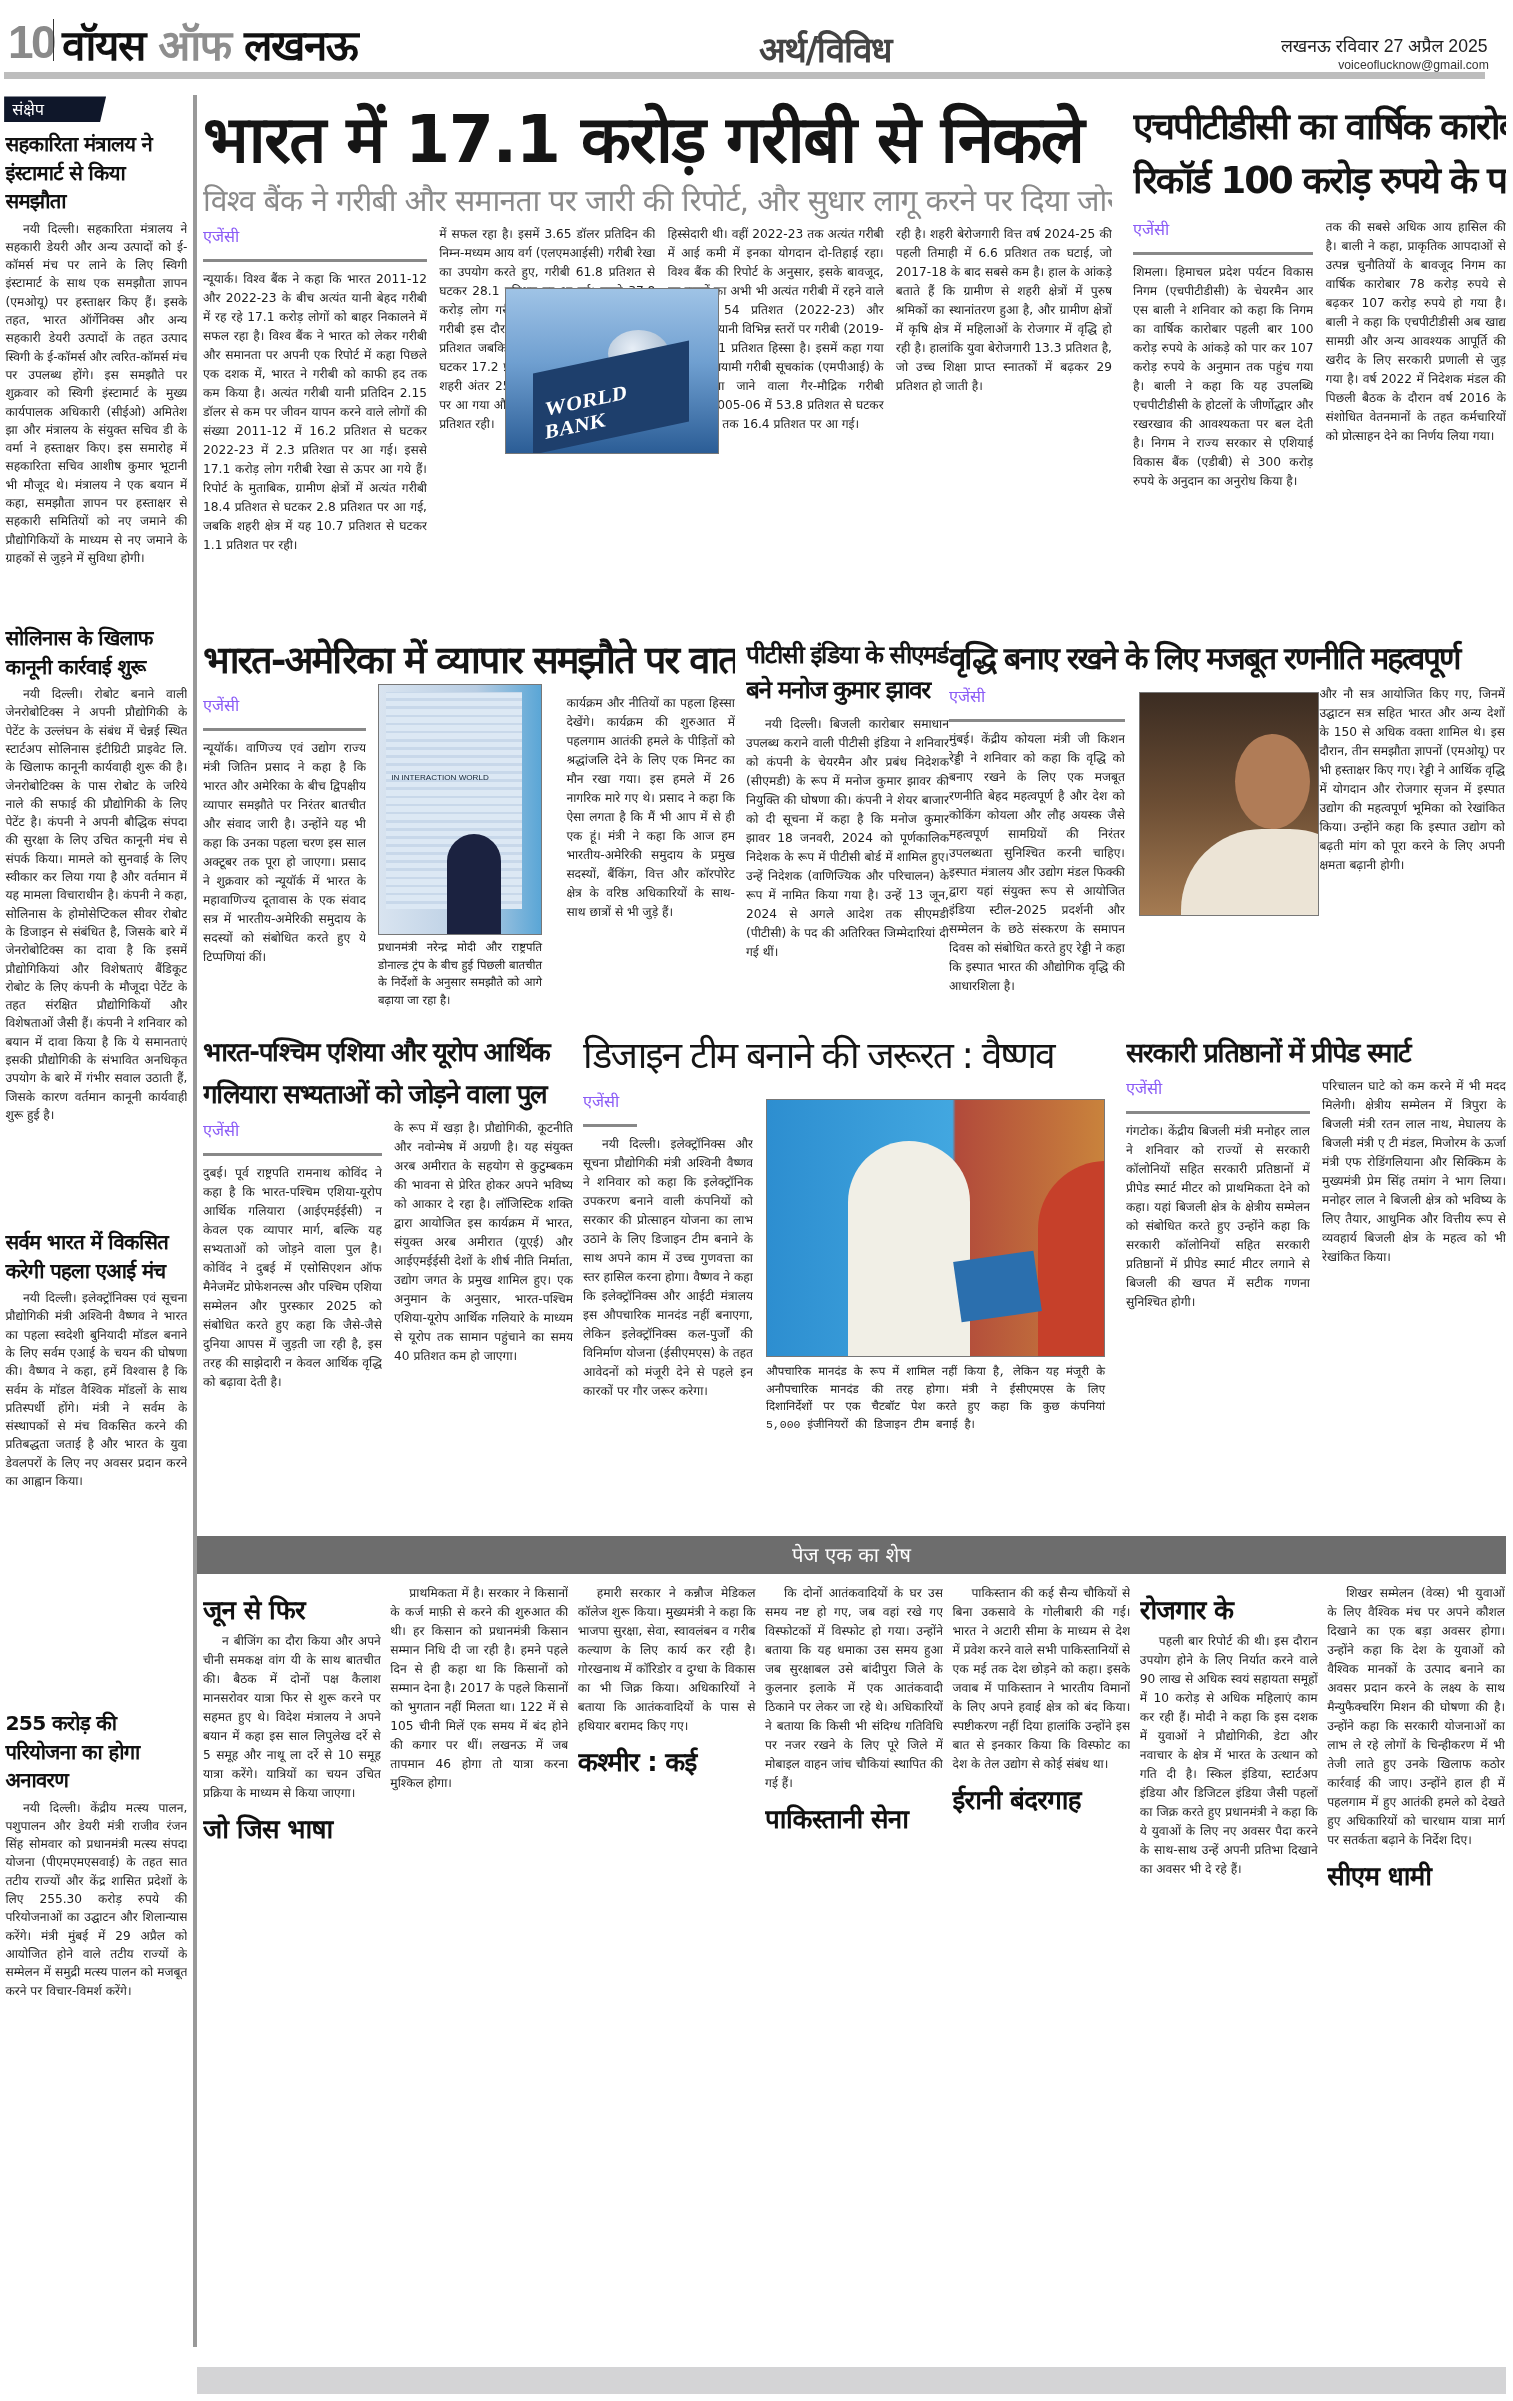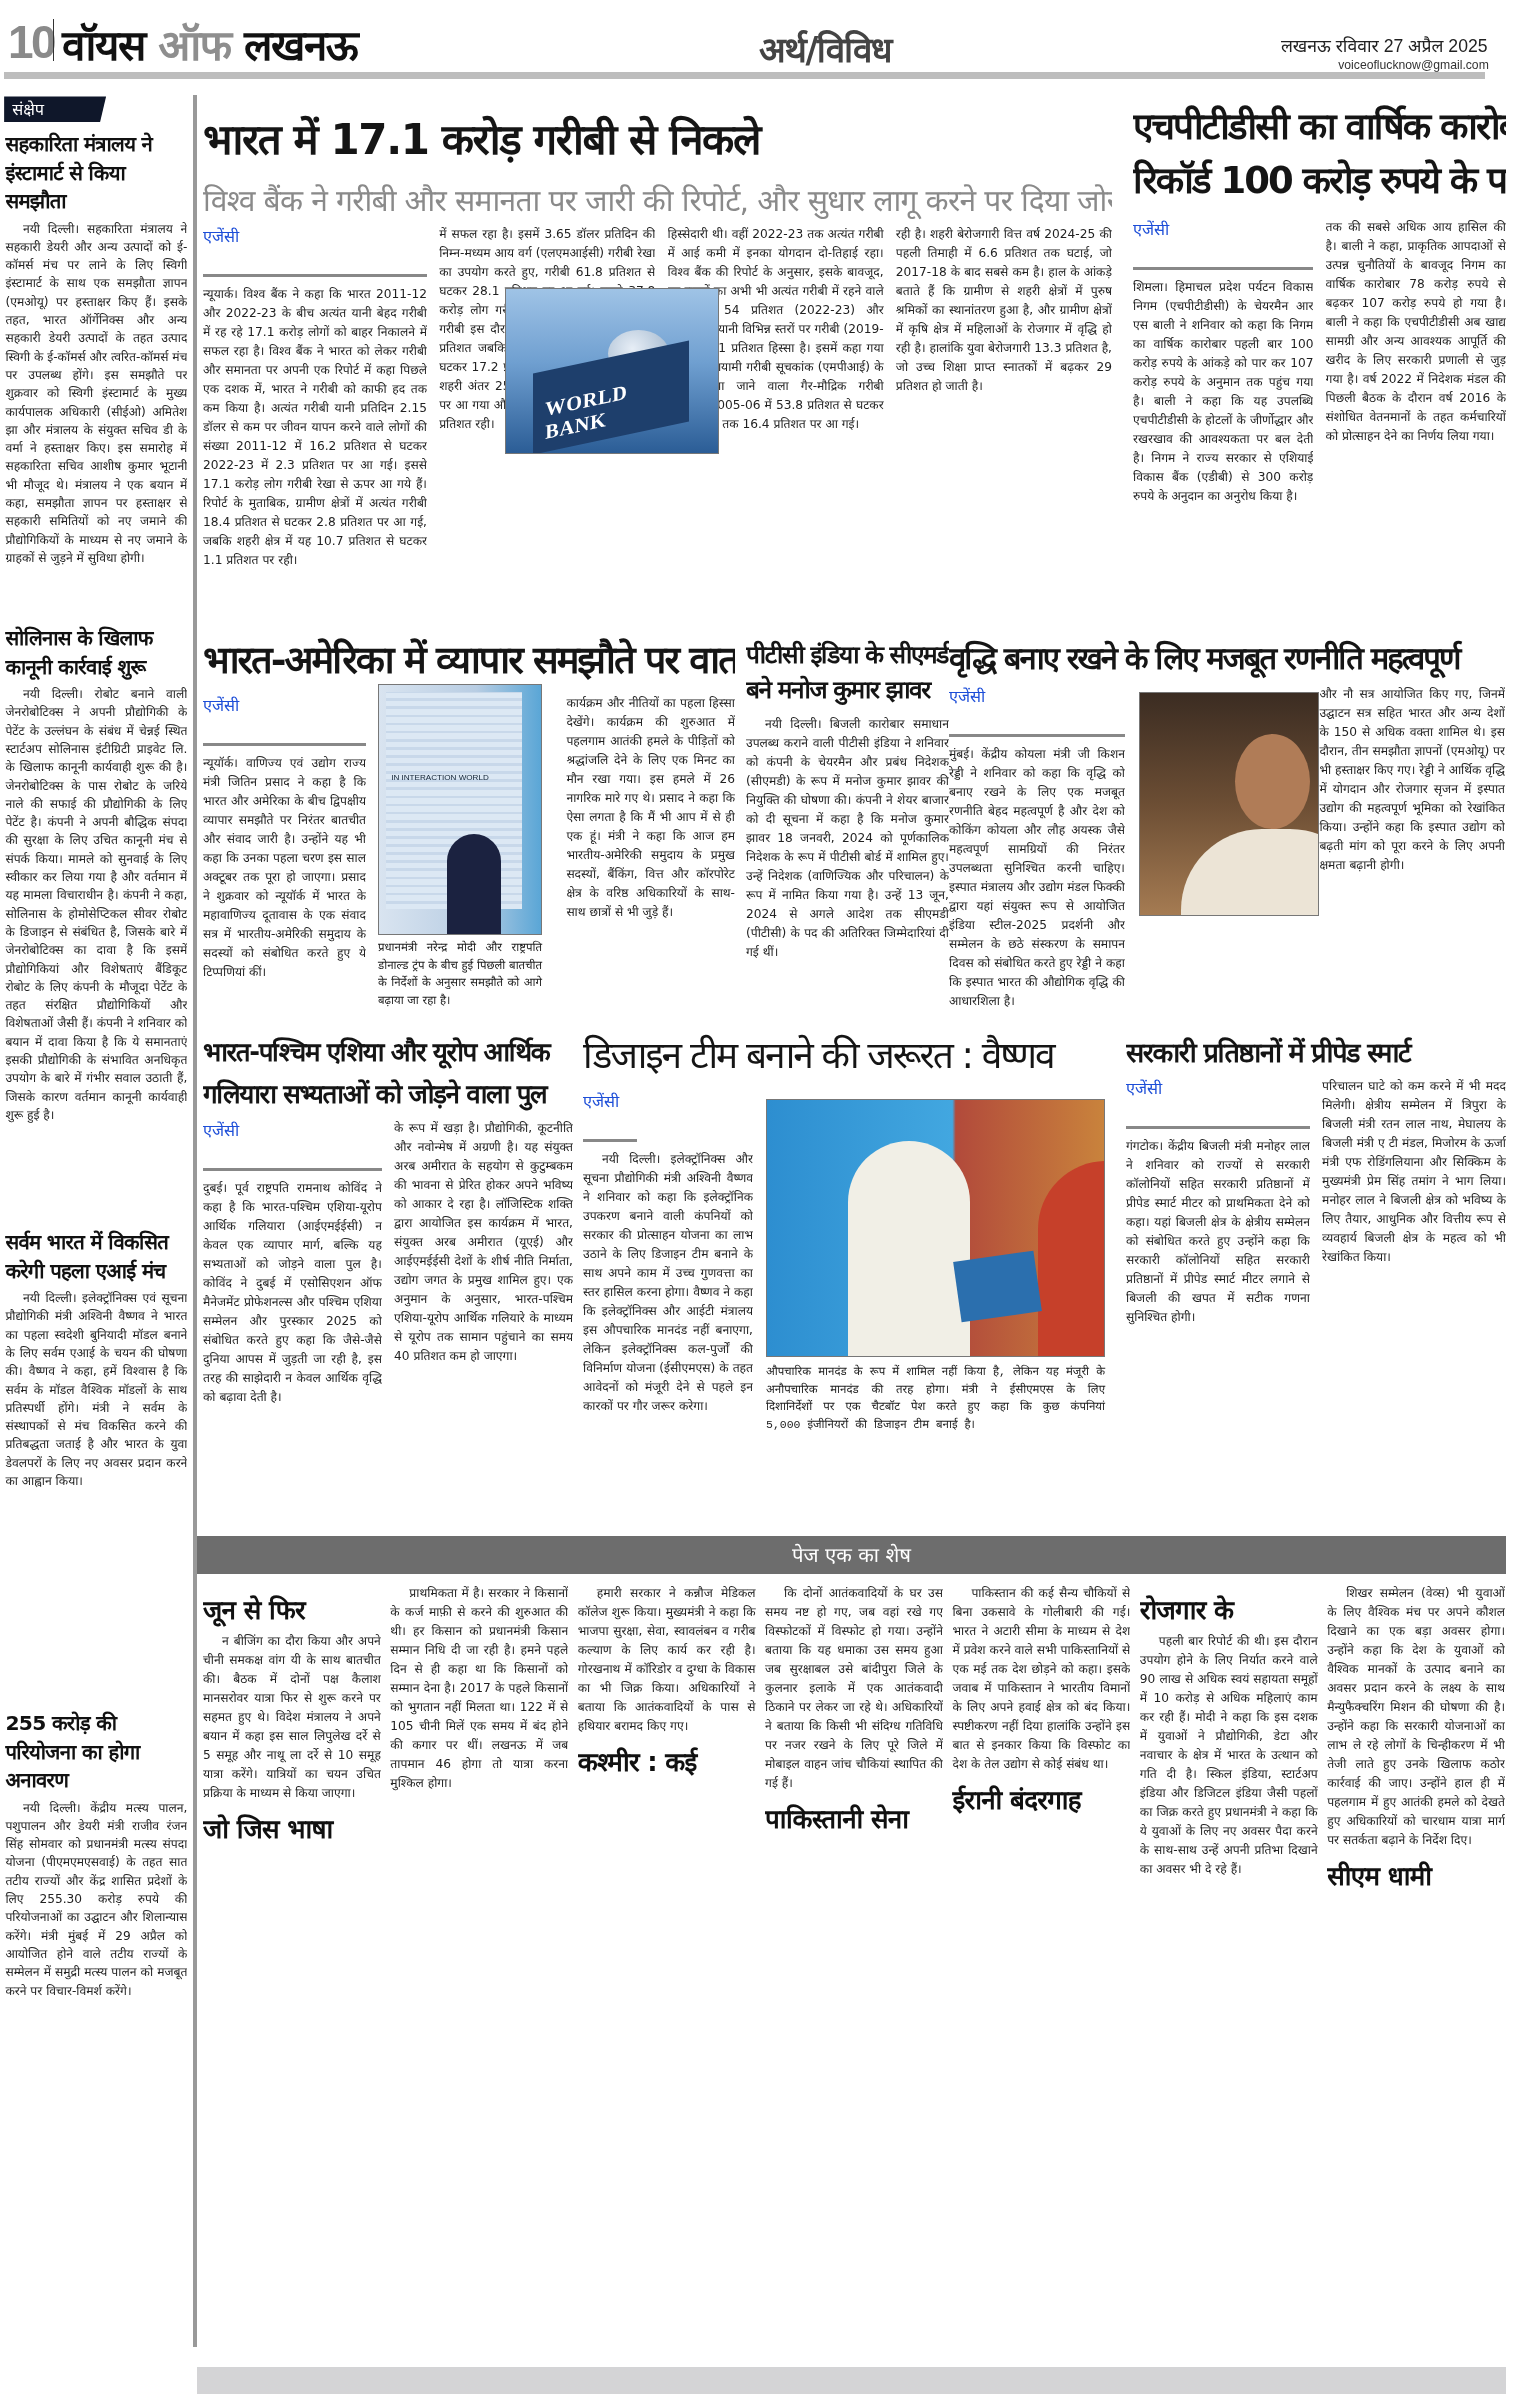--- a/index.html
+++ b/index.html
@@ -22,21 +22,21 @@
   .sidebar { position: absolute; left: 0; top: 95px; width: 197px; height: 2252px; border-right: 4.1px solid #999; }
   .brief-tab { position: absolute; left: 4.1px; top: 1.4px; width: 102px; height: 26px; background: #0f172a; color: #fff; font: 16.3px "DejaVu Sans", sans-serif; padding: 1.4px 8.1px; clip-path: polygon(0 0,100% 0,94% 100%,0 100%); }
   .side-story { position: absolute; left: 5.4px; width: 182px; }
   .side-head { font: bold 20.3px "DejaVu Sans", sans-serif; line-height: 28.5px; letter-spacing: -0.7px; color: #111; margin-bottom: 4.1px; }
   .side-body { font: 12.2px "DejaVu Sans", sans-serif; line-height: 18.3px; text-align: justify; color: #222; text-indent: 17.6px; }
 
   
   .article { position: absolute; }
   .headline { font-family: "DejaVu Sans", sans-serif; color: #151515; letter-spacing: -1.4px; white-space: nowrap; overflow: hidden; }
   .deck { font-family: "DejaVu Sans", sans-serif; color: #8a8a8a; letter-spacing: -0.7px; white-space: nowrap; overflow: hidden; }
-  .byline { font: 16.3px "DejaVu Sans", sans-serif; color: #1d4ed8; padding-bottom: 27px; border-bottom: 3.4px solid #888; width: 170px; margin-bottom: 8.1px; }
+  .byline { font: 16.3px "DejaVu Sans", sans-serif; color: #8b5cf6; padding-bottom: 12px; border-bottom: 3.4px solid #888; width: 170px; margin-bottom: 8.1px; }
   .cols { display: flex; gap: 12.2px; }
   .col { flex: 1; font: 12.2px "DejaVu Sans", sans-serif; line-height: 19px; text-align: justify; color: #222; overflow: hidden; }
   .col p { text-indent: 19px; }
   .photo { position: absolute; overflow: hidden; border: 0.7px solid #777; }
   .caption { position: absolute; font: 11.5px "DejaVu Sans", sans-serif; line-height: 17.6px; color: #222; text-align: justify; }
 
   
   .ph-worldbank { background: linear-gradient(180deg,#9fc3e6 0%,#6f9fd0 45%,#2b5d96 100%); }
   .ph-worldbank .sign { position: absolute; left: 27px; top: 68px; width: 156px; height: 81px; background: #1e3f6c; transform: skewY(-12deg); color: #fff; font: bold 20.3px "Liberation Serif", serif; padding: 27px 12.2px; letter-spacing: 0.7px; }
   .ph-worldbank .globe { position: absolute; left: 102px; top: 41px; width: 61px; height: 47px; border-radius: 50%; background: radial-gradient(circle at 40% 40%,#e7eef6,#9bb2ca); }
@@ -93,21 +93,21 @@
     <div class="side-body">नयी दिल्ली। इलेक्ट्रॉनिक्स एवं सूचना प्रौद्योगिकी मंत्री अश्विनी वैष्णव ने भारत का पहला स्वदेशी बुनियादी मॉडल बनाने के लिए सर्वम एआई के चयन की घोषणा की। वैष्णव ने कहा, हमें विश्वास है कि सर्वम के मॉडल वैश्विक मॉडलों के साथ प्रतिस्पर्धी होंगे। मंत्री ने सर्वम के संस्थापकों से मंच विकसित करने की प्रतिबद्धता जताई है और भारत के युवा डेवलपरों के लिए नए अवसर प्रदान करने का आह्वान किया।</div>
   </div>
 
   <div class="side-story" style="top:1614px;height:624px;overflow:hidden">
     <div class="side-head">255 करोड़ की परियोजना का होगा अनावरण</div>
     <div class="side-body">नयी दिल्ली। केंद्रीय मत्स्य पालन, पशुपालन और डेयरी मंत्री राजीव रंजन सिंह सोमवार को प्रधानमंत्री मत्स्य संपदा योजना (पीएमएमएसवाई) के तहत सात तटीय राज्यों और केंद्र शासित प्रदेशों के लिए 255.30 करोड़ रुपये की परियोजनाओं का उद्घाटन और शिलान्यास करेंगे। मंत्री मुंबई में 29 अप्रैल को आयोजित होने वाले तटीय राज्यों के सम्मेलन में समुद्री मत्स्य पालन को मजबूत करने पर विचार-विमर्श करेंगे।</div>
   </div>
 </aside>
 
 <article class="article" style="left:203px;top:100px;width:909px;height:522px;">
-  <h1 class="headline" style="font-size:42px;font-weight:bold;line-height:80px;">भारत में 17.1 करोड़ गरीबी से निकले</h1>
+  <h1 class="headline" style="font-size:65px;font-weight:bold;line-height:80px;">भारत में 17.1 करोड़ गरीबी से निकले</h1>
   <div class="deck" style="font-size:30px;line-height:42px;margin-bottom:2.7px;">विश्व बैंक ने गरीबी और समानता पर जारी की रिपोर्ट, और सुधार लागू करने पर दिया जोर</div>
   <div style="display:flex;gap:12.2px;">
     <div style="width:224px;">
       <div class="byline" style="width:100%">एजेंसी</div>
       <div class="col" style="height:319px">न्यूयार्क। विश्व बैंक ने कहा कि भारत 2011-12 और 2022-23 के बीच अत्यंत यानी बेहद गरीबी में रह रहे 17.1 करोड़ लोगों को बाहर निकालने में सफल रहा है। विश्व बैंक ने भारत को लेकर गरीबी और समानता पर अपनी एक रिपोर्ट में कहा पिछले एक दशक में, भारत ने गरीबी को काफी हद तक कम किया है। अत्यंत गरीबी यानी प्रतिदिन 2.15 डॉलर से कम पर जीवन यापन करने वाले लोगों की संख्या 2011-12 में 16.2 प्रतिशत से घटकर 2022-23 में 2.3 प्रतिशत पर आ गई। इससे 17.1 करोड़ लोग गरीबी रेखा से ऊपर आ गये हैं। रिपोर्ट के मुताबिक, ग्रामीण क्षेत्रों में अत्यंत गरीबी 18.4 प्रतिशत से घटकर 2.8 प्रतिशत पर आ गई, जबकि शहरी क्षेत्र में यह 10.7 प्रतिशत से घटकर 1.1 प्रतिशत पर रही।</div>
     </div>
     <div class="col" style="height:380px">में सफल रहा है। इसमें 3.65 डॉलर प्रतिदिन की निम्न-मध्यम आय वर्ग (एलएमआईसी) गरीबी रेखा का उपयोग करते हुए, गरीबी 61.8 प्रतिशत से घटकर 28.1 प्रतिशत पर आ गई। इससे 37.8 करोड़ लोग गरीबी से बाहर आ गये। गांवों की गरीबी इस दौरान 69 प्रतिशत से घटकर 32.5 प्रतिशत जबकि शहरी गरीबी 43.5 प्रतिशत से घटकर 17.2 प्रतिशत पर आ गई। इसमें ग्रामीण-शहरी अंतर 25 प्रतिशत से घटकर 15 प्रतिशत पर आ गया और सालाना आधार पर गिरावट सात प्रतिशत रही।</div>
     <div class="col" style="height:380px">हिस्सेदारी थी। वहीं 2022-23 तक अत्यंत गरीबी में आई कमी में इनका योगदान दो-तिहाई रहा। विश्व बैंक की रिपोर्ट के अनुसार, इसके बावजूद, इन राज्यों का अभी भी अत्यंत गरीबी में रहने वाले लोगों का 54 प्रतिशत (2022-23) और बहुआयामी यानी विभिन्न स्तरों पर गरीबी (2019-21) का 51 प्रतिशत हिस्सा है। इसमें कहा गया है कि बहुआयामी गरीबी सूचकांक (एमपीआई) के जरिये मापा जाने वाला गैर-मौद्रिक गरीबी सूचकांक 2005-06 में 53.8 प्रतिशत से घटकर 2019-21 तक 16.4 प्रतिशत पर आ गई।</div>
     <div class="col" style="height:380px">रही है। शहरी बेरोजगारी वित्त वर्ष 2024-25 की पहली तिमाही में 6.6 प्रतिशत तक घटाई, जो 2017-18 के बाद सबसे कम है। हाल के आंकड़े बताते हैं कि ग्रामीण से शहरी क्षेत्रों में पुरुष श्रमिकों का स्थानांतरण हुआ है, और ग्रामीण क्षेत्रों में कृषि क्षेत्र में महिलाओं के रोजगार में वृद्धि हो रही है। हालांकि युवा बेरोजगारी 13.3 प्रतिशत है, जो उच्च शिक्षा प्राप्त स्नातकों में बढ़कर 29 प्रतिशत हो जाती है।</div>
   </div>

